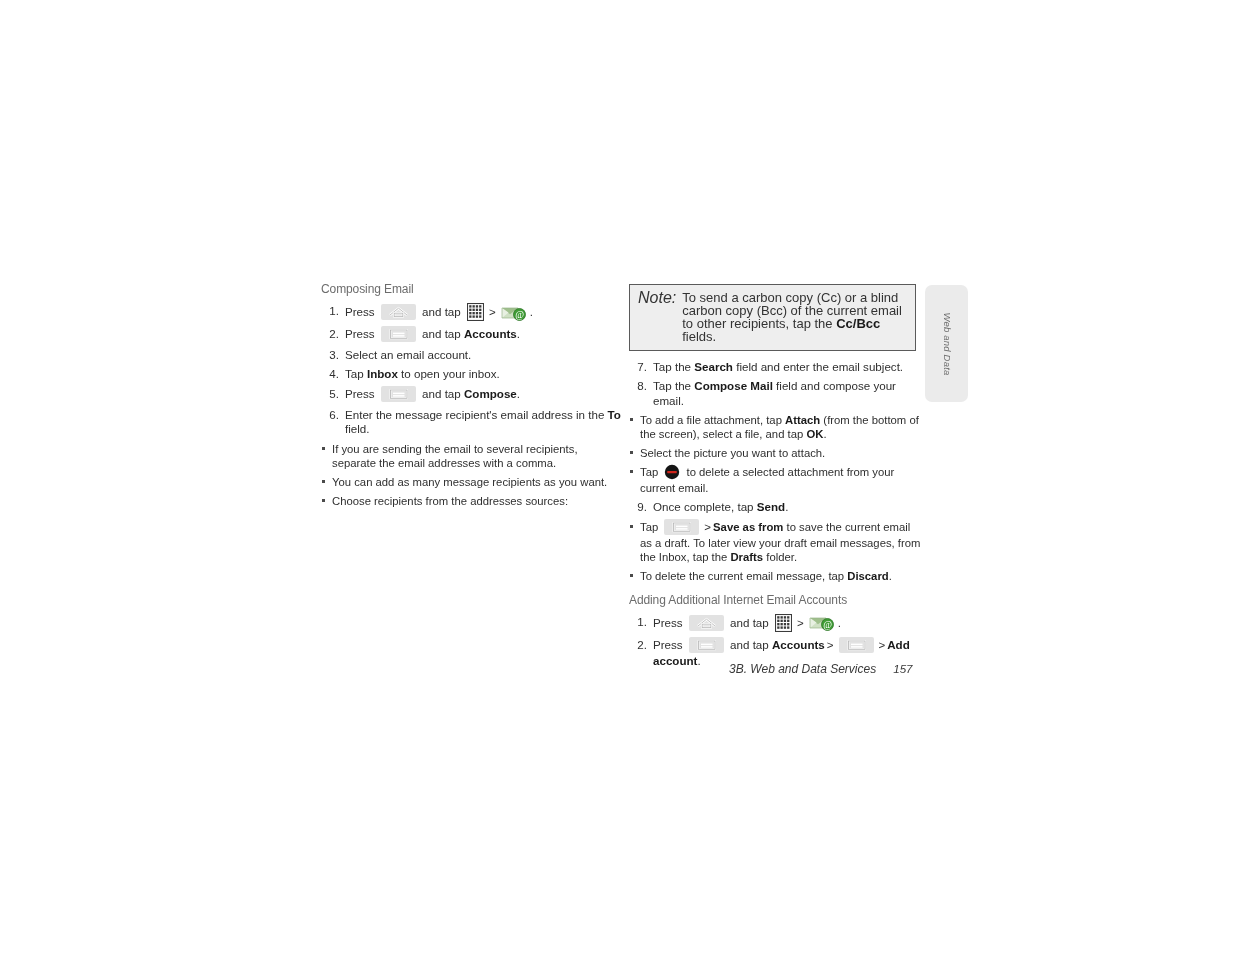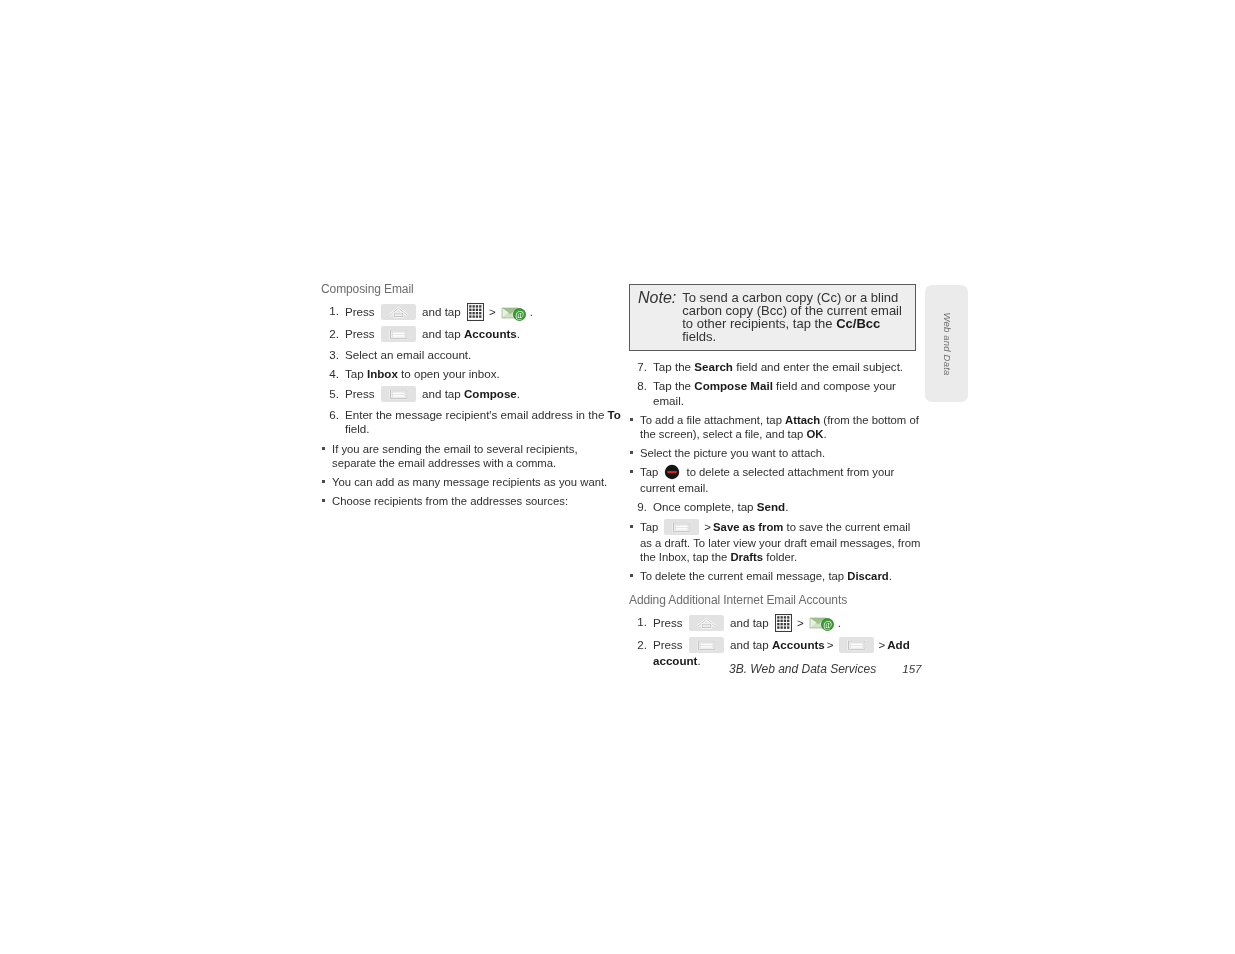--- a/index.html
+++ b/index.html
@@ -241,21 +241,21 @@
   .footer .f-title {
     font-style: italic;
     font-size: 12px;
     color: #3a3a3a;
     margin-left: 100px;
   }
   .footer .f-page {
     font-style: italic;
     font-size: 11.6px;
     color: #3a3a3a;
-    margin-left: 26px;
+    margin-left: 17px;
   }
 </style>
 </head>
 <body>
 
 <div class="page">
 
   <div class="col-left">
     <h2 class="section-heading">Composing Email</h2>
 

